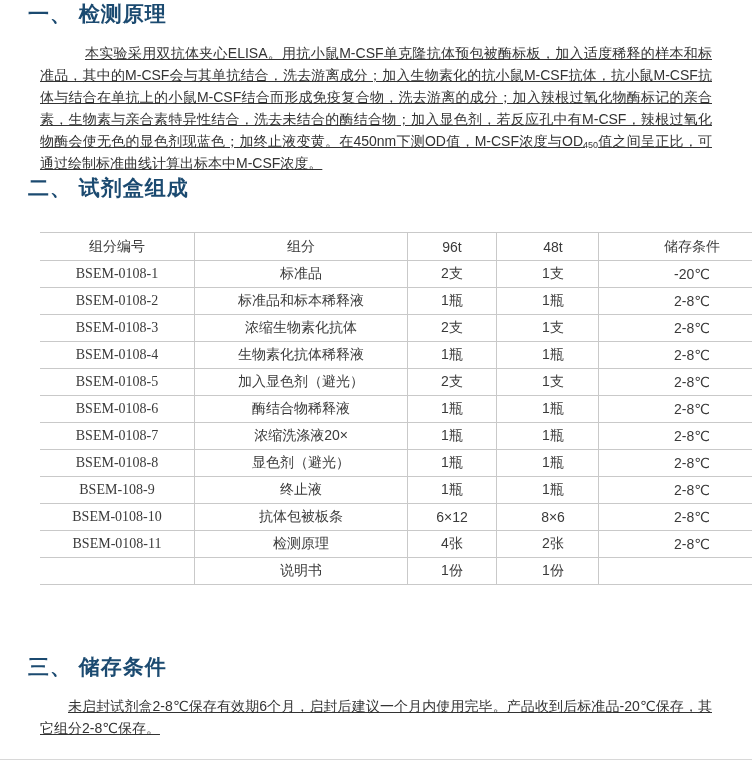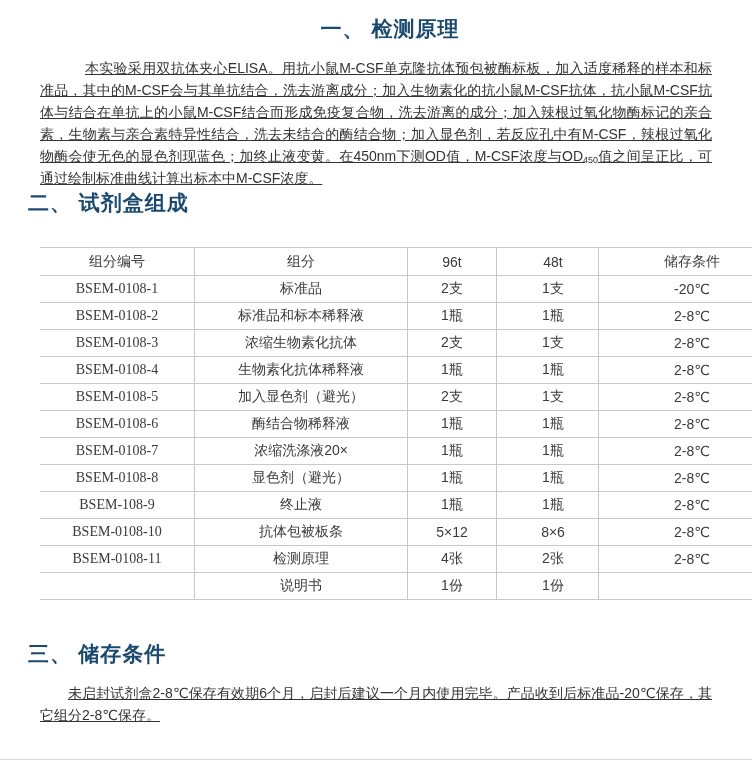--- a/index.html
+++ b/index.html
@@ -11,23 +11,23 @@
     overflow:hidden;
   }
   .section-heading {
     color:#1b4a70;
     font-size:21px;
     font-weight:700;
     line-height:28px;
     margin:0 0 0 28px;
     letter-spacing:1px;
   }
-  #heading-principle  { padding-top:15px;text-align:center; }
+  #heading-principle  { padding-top:0; }
   #heading-components { }
-  #heading-storage    { margin-top:40px;font-family:Liberation Serif, serif; }
+  #heading-storage    { margin-top:68px; }
 
   .body-para {
     margin:14px 40px 0 40px;
     font-size:14px;
     line-height:22px;
     color:#333333;
     text-align:justify;
     text-decoration:underline;
   }
   .indent-lg { text-indent:45px; }
@@ -155,21 +155,21 @@
         <tr>
           <td>BSEM-108-9</td>
           <td>终止液</td>
           <td>1瓶</td>
           <td>1瓶</td>
           <td>2-8℃</td>
         </tr>
         <tr>
           <td>BSEM-0108-10</td>
           <td>抗体包被板条</td>
-          <td>5×12</td>
+          <td>6×12</td>
           <td>8×6</td>
           <td>2-8℃</td>
         </tr>
         <tr>
           <td>BSEM-0108-11</td>
           <td>检测原理</td>
           <td>4张</td>
           <td>2张</td>
           <td>2-8℃</td>
         </tr>

